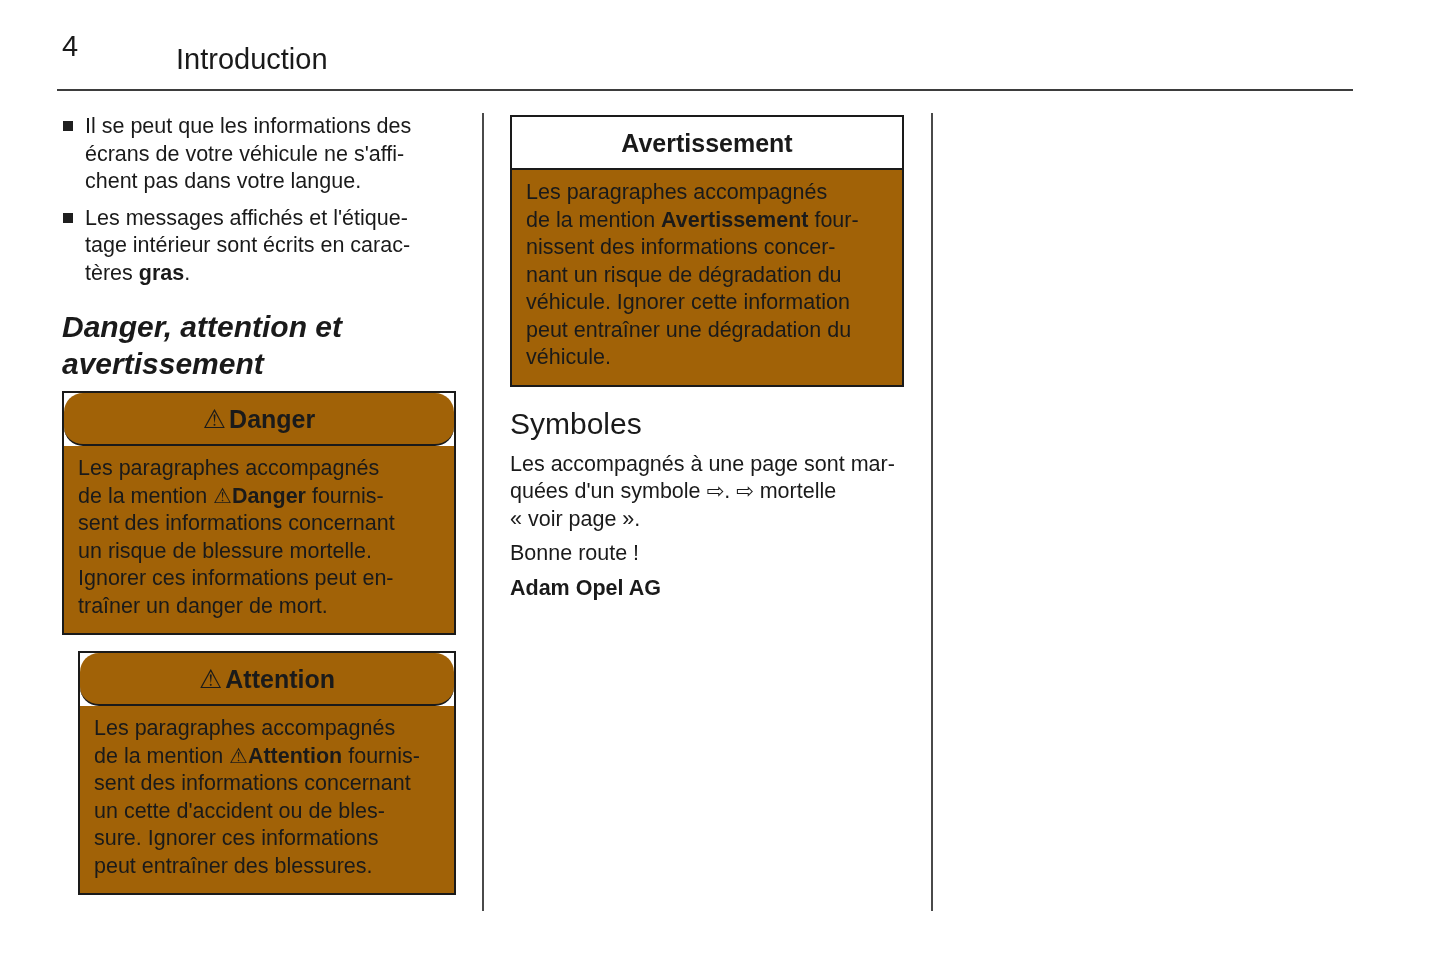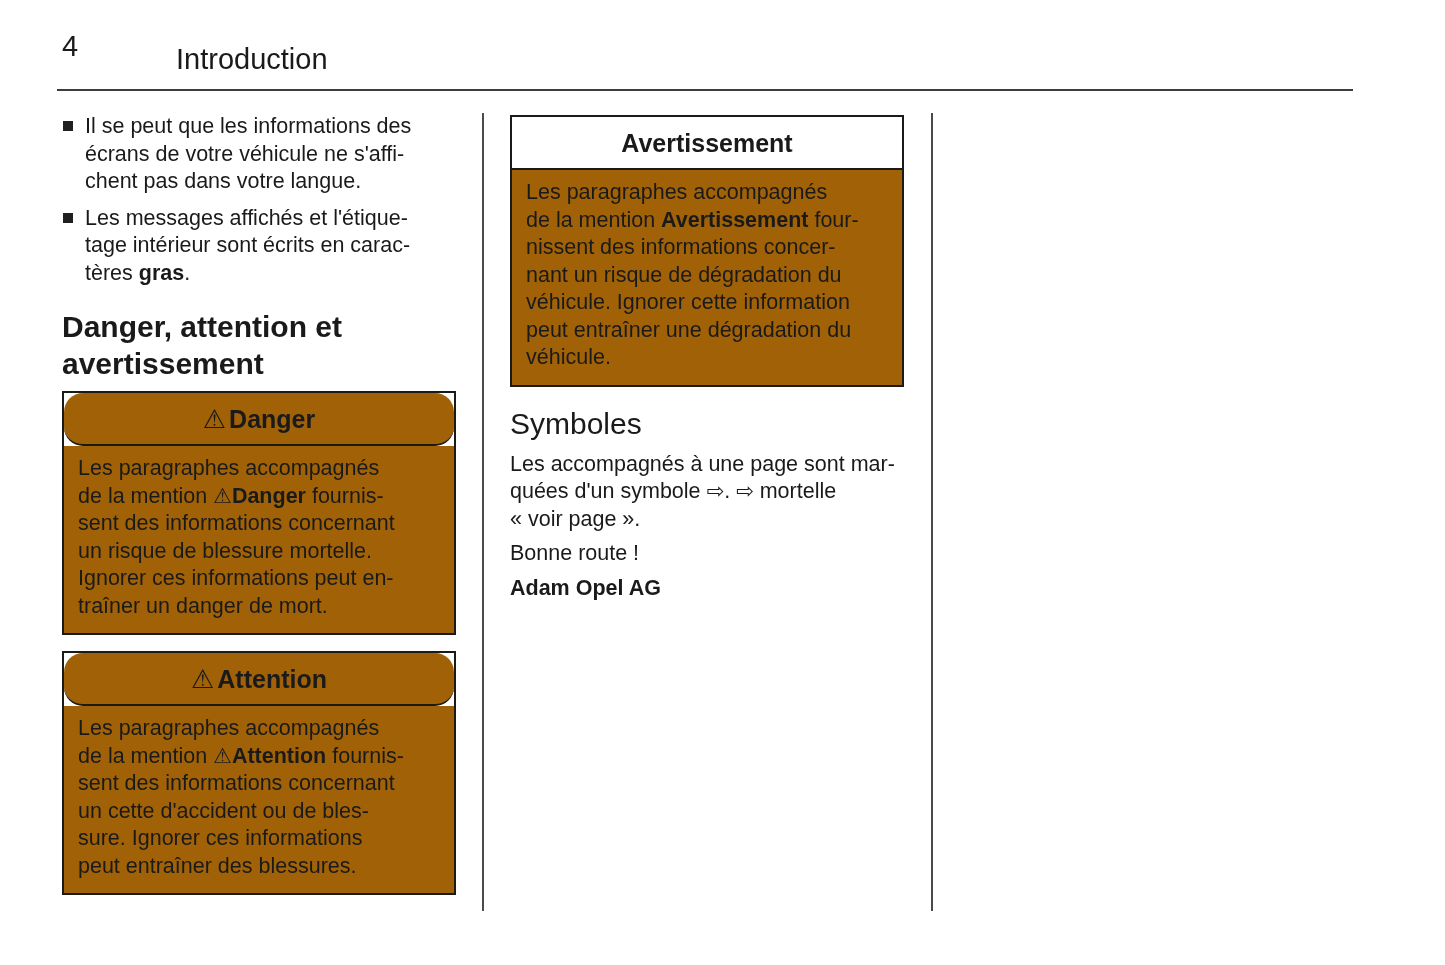--- a/index.html
+++ b/index.html
@@ -28,32 +28,32 @@
   .b     { font-weight:bold; }
   .sym   { font-family:"DejaVu Sans",sans-serif; }
   .warn  { font-size:21px; }
   .arrow { font-size:21px; }
 
   
   .bullet { position:relative; padding-left:23px; margin-bottom:9px; }
   .bullet::before { content:""; position:absolute; left:1px; top:8px; width:10px; height:10px; background:#1f1f1f; }
 
   
-  .section-heading { margin:21px 0 9px 0; }
+  .section-heading { margin:21px 0 9px 0;font-style:italic; }
   .section-heading .tline { font-size:30px; font-weight:bold; line-height:37px; }
   .h2-heading { font-size:30px; font-weight:normal; line-height:37px; margin:18px 0 9px 0; }
 
   
   .warnbox { border:2px solid #1a1a1a; margin-top:9px; background:#ffffff; }
   .warnbox-header { text-align:center; border-bottom:2px solid #1a1a1a; padding:10px 0 9px 0; }
   .warnbox-header .tline { font-size:25px; line-height:32px; display:inline-block; }
   .warnbox-header .warn { font-size:26px; margin-right:3px; }
   .warnbox-header.gray { background:#a16207;border-radius:19px; }
   .warnbox-body { padding:9px 12px 13px 14px; background:#a16207; }
-  .gap-box { margin-top:16px; }
+  .gap-box { margin-top:16px;margin-left:16px; }
   .first-box { margin-top:2px; }
 
   .para { margin-top:8px; }
   .closing { margin-top:7px; }
 </style>
 </head>
 <body>
 
 <div class="page">
 

